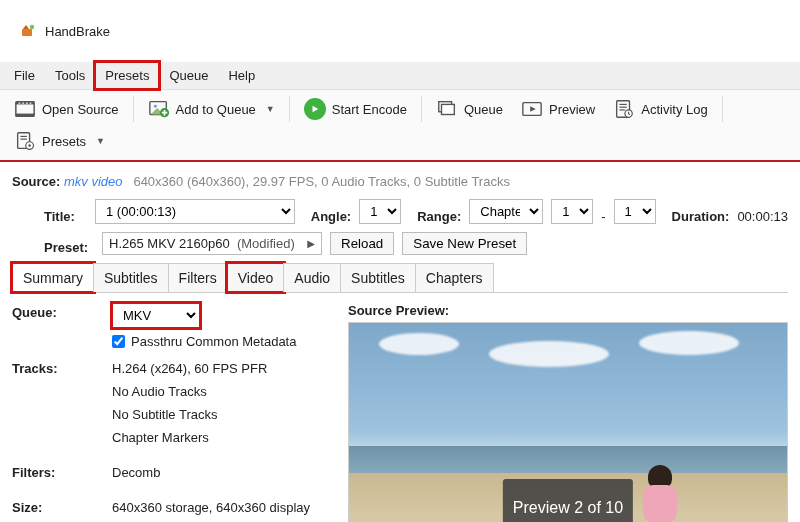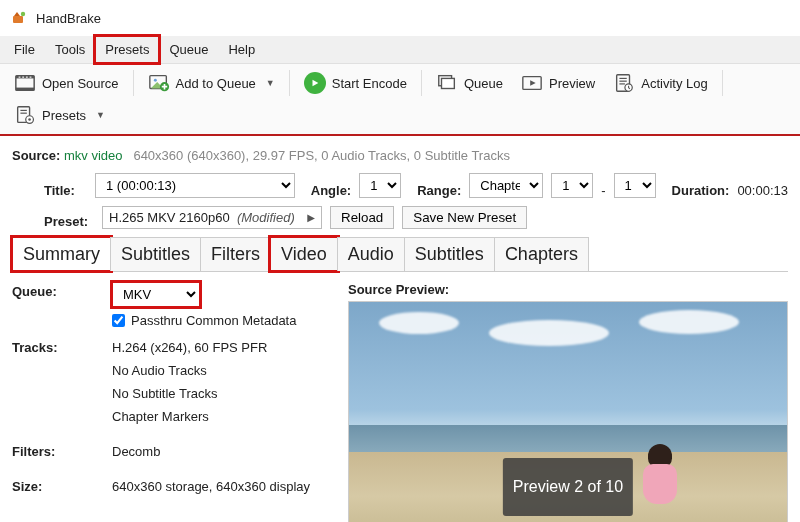--- a/index.html
+++ b/index.html
@@ -1,38 +1,38 @@
 <!DOCTYPE html>
 <html><head>
 <meta charset="utf-8">
 <style>
 * { box-sizing: border-box; margin: 0; padding: 0; }
 body { font-family: "Segoe UI", Tahoma, sans-serif; font-size: 13px; color: #222; background: #fff; width: 800px; }
-.titlebar { display: flex; align-items: center; gap: 6px; padding: 7px 8px; background: #fff; }
+.titlebar { display: flex; align-items: center; gap: 6px; padding: 20px 8px; background: #fff; margin-left: 9px; }
 .app-icon { width: 16px; height: 16px; }
 .menubar { display: flex; background: #f0f0f0; border-bottom: 1px solid #e0e0e0; padding: 0 4px; }
 .menubar .item { padding: 6px 10px; cursor: pointer; }
 .toolbar { display: flex; align-items: center; gap: 6px; background: #fafafa; border-bottom: 2px solid #b91c1c; padding: 6px 8px; flex-wrap: wrap; }
 .toolbar .tbtn { display: flex; align-items: center; gap: 6px; padding: 2px 6px; cursor: pointer; }
 .toolbar .sep { width: 1px; height: 26px; background: #ddd; margin: 0 2px; }
 .ico { width: 22px; height: 22px; display: inline-flex; align-items: center; justify-content: center; }
 .content { padding: 8px 12px 12px 12px; }
 .src-line { margin: 4px 0 10px 0; }
 .src-line .lbl { font-weight: 700; }
-.src-line .file { color: #15803d; }
+.src-line .file { color: #3b82f6; font-style: italic; }
 .src-line .meta { color: #888; }
 .row { display: flex; align-items: flex-end; gap: 8px; margin-bottom: 8px; margin-left: 32px; }
 .lbl-b { font-weight: 700; }
 select, input[type=text] { font: inherit; }
 .sel { padding: 3px 6px; border: 1px solid #bbb; background: #fff; }
 .btn { padding: 3px 10px; border: 1px solid #bbb; background: #f7f7f7; cursor: pointer; }
 .preset-field { display:flex; align-items:center; justify-content:space-between; width: 220px; padding: 3px 6px; border: 1px solid #bbb; background: #fff; }
-.preset-field .pm { font-style: italic; color: #555; }
+.preset-field .pm { color: #555; }
 .tabs { display: flex; border-bottom: 1px solid #ccc; margin: 6px 0 10px 0; }
-.tab { padding: 6px 10px; border: 1px solid #ccc; border-bottom: none; margin-right: -1px; background: #f7f7f7; cursor: pointer; font-size: 18px; }
+.tab { padding: 6px 10px; border: 1px solid #ccc; border-bottom: none; margin-right: -1px; background: #f7f7f7; cursor: pointer; font-size: 14px; }
 .tab.active { background: #fff; }
 .red-outline { outline: 3px solid #d31313; outline-offset: -1px; }
 .pane { display: flex; gap: 24px; }
 .left { flex: 1 1 auto; }
 .right { width: 440px; }
 .form-row { display: flex; margin-bottom: 10px; }
 .form-row .fk { width: 100px; font-weight: 700; padding-top: 2px; }
 .form-row .fv { flex: 1; }
 .fv .line { margin: 2px 0 8px 0; }
 .chk { display: flex; align-items: center; gap: 6px; margin-top: 6px; }

